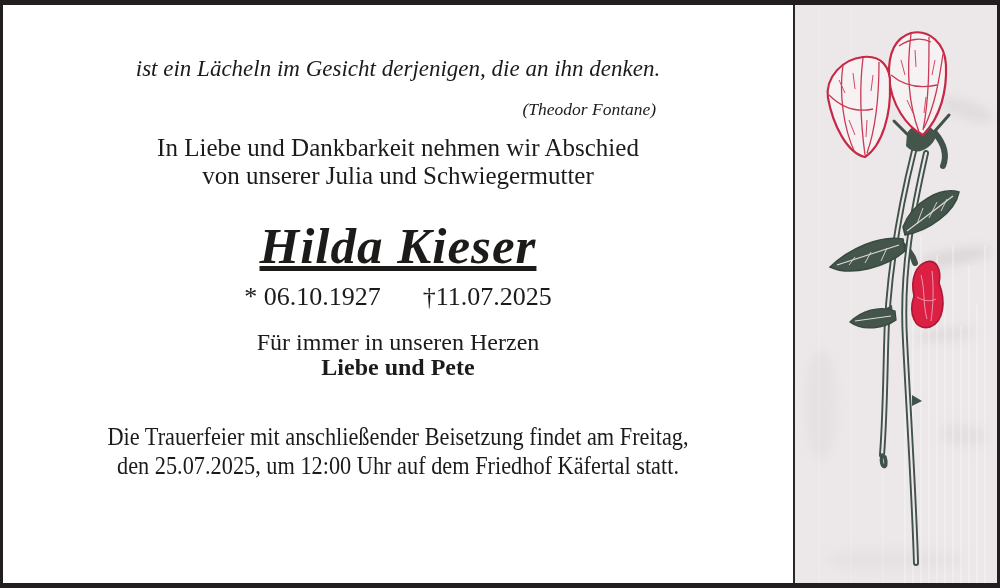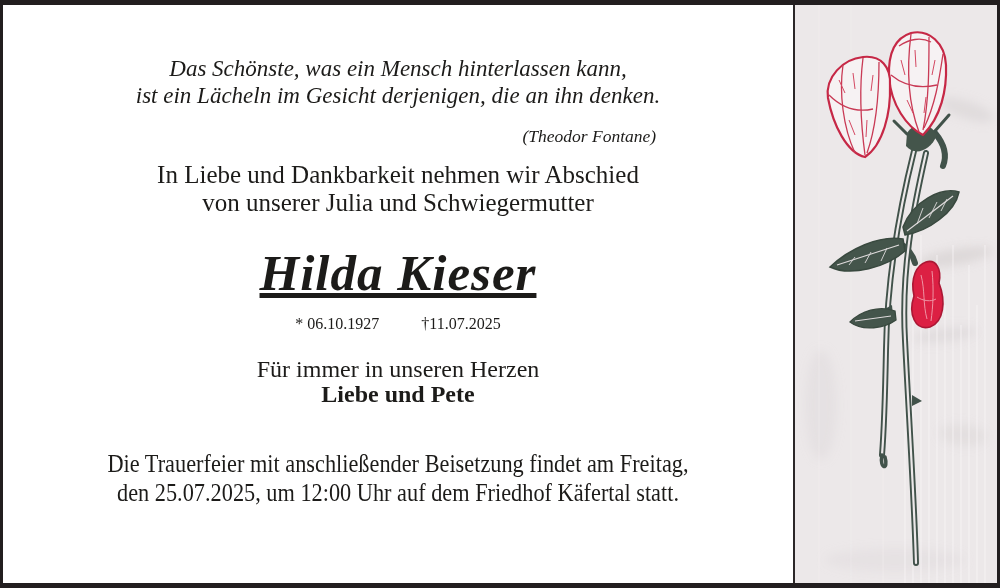--- a/index.html
+++ b/index.html
@@ -56,21 +56,21 @@
   .deceased-name {
     font-size: 51px;
     line-height: 56px;
     font-style: italic;
     font-weight: 600;
     letter-spacing: 1px;
     margin-top: 28px;
     text-decoration: underline;
   }
   .dates {
-    font-size: 16px;
+    font-size: 26px;
     line-height: 27px;
     margin-top: 9px;
   }
   .dates .date { margin: 0 21px; white-space: nowrap; }
   .family {
     font-size: 24px;
     line-height: 25px;
     margin-top: 20px;
     font-family: Liberation Serif, serif;
   }
@@ -93,21 +93,20 @@
 </style>
 </head>
 <body>
 
 <div class="canvas">
   <div class="ad-frame">
 
     <div class="text-col">
 
       <div class="quote-block">
-        <div class="quote-line">Das Schönste, was ein Mensch hinterlassen kann,</div>
         <div class="quote-line">ist ein Lächeln im Gesicht derjenigen, die an ihn denken.</div>
         <div class="attribution">(Theodor Fontane)</div>
       </div>
 
       <div class="intro">
         <div>In Liebe und Dankbarkeit nehmen wir Abschied</div>
         <div>von unserer Julia und Schwiegermutter</div>
       </div>
 
       <div class="deceased-name">Hilda Kieser</div>

